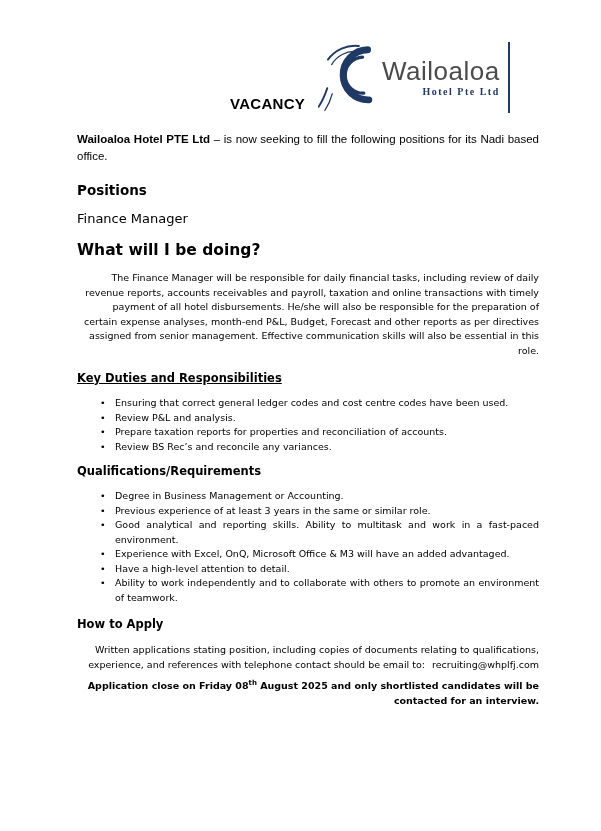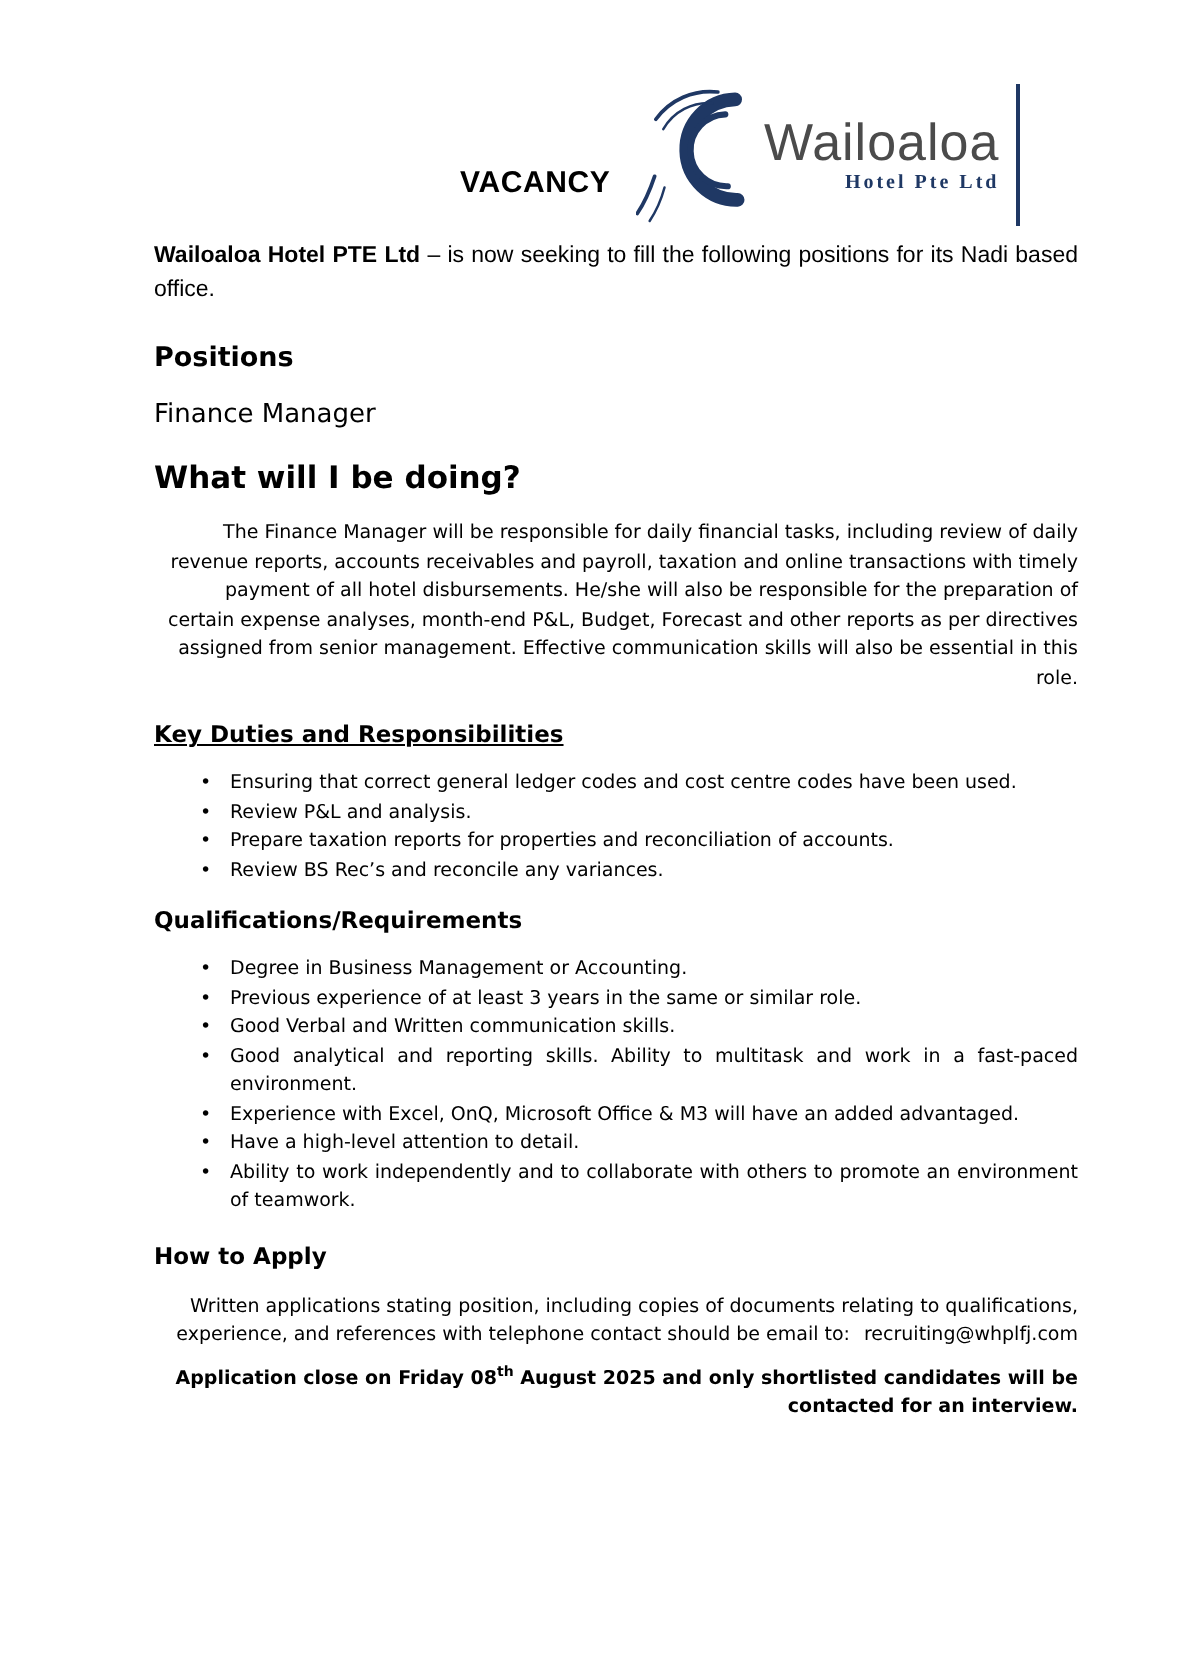--- a/index.html
+++ b/index.html
@@ -20,26 +20,26 @@
     font-family:"Liberation Sans",sans-serif;
     font-size:26px;font-weight:400;color:#4b4b4b;letter-spacing:.5px;line-height:1;
   }
   .logo-sub{
     font-family:"Liberation Serif",serif;
     font-size:10px;font-weight:bold;color:#1f3864;letter-spacing:1.5px;margin-top:2px;
   }
   .logo-divider{width:2px;height:71px;background:#1f3864;margin-left:8px;}
   
   .vacancy{
-    position:absolute;top:84px;left:230px;
+    position:absolute;top:96px;left:230px;
     font-family:"Liberation Sans",sans-serif;
     font-size:15px;font-weight:bold;letter-spacing:.3px;line-height:1;
   }
   
-  .content{position:absolute;top:120px;left:77px;width:462px;}
+  .content{position:absolute;top:131px;left:77px;width:462px;}
   .content p,.content h2,.content h3,.content ul{margin:0;padding:0;}
   .justify{text-align:justify;}
   .intro{
     font-family:"Liberation Sans",sans-serif;
     font-size:11.5px;line-height:17px;
   }
   .h-lg{font-size:13.5px;font-weight:bold;margin-top:17px !important;line-height:1.25;}
   .position-item{font-size:13px;line-height:14px;margin-top:13px !important;}
   .h-xl{font-size:15.5px;font-weight:bold;margin-top:15px !important;line-height:1.25;}
   .body{font-size:9.5px;line-height:14.5px;text-align:right;}
@@ -101,21 +101,20 @@
       <li>Ensuring that correct general ledger codes and cost centre codes have been used.</li>
       <li>Review P&amp;L and analysis.</li>
       <li>Prepare taxation reports for properties and reconciliation of accounts.</li>
       <li>Review BS Rec’s and reconcile any variances.</li>
     </ul>
 
     <h3 class="h-md qual-head">Qualifications/Requirements</h3>
     <ul class="bullets">
       <li>Degree in Business Management or Accounting.</li>
       <li>Previous experience of at least 3 years in the same or similar role.</li>
-      <li>Good Verbal and Written communication skills.</li>
       <li>Good analytical and reporting skills. Ability to multitask and work in a fast-paced environment.</li>
       <li>Experience with Excel, OnQ, Microsoft Office &amp; M3 will have an added advantaged.</li>
       <li>Have a high-level attention to detail.</li>
       <li>Ability to work independently and to collaborate with others to promote an environment of teamwork.</li>
     </ul>
 
     <h3 class="h-md apply-head">How to Apply</h3>
     <p class="body apply-body"><span>Written applications stating position, including copies of documents relating to qualifications, experience, and references with telephone contact should be email to:</span><span class="email">recruiting@whplfj.com</span></p>
 
     <p class="body justify closing"><span>Application close on Friday 08</span><sup>th</sup><span> August 2025 and only shortlisted candidates will be contacted for an interview.</span></p>

